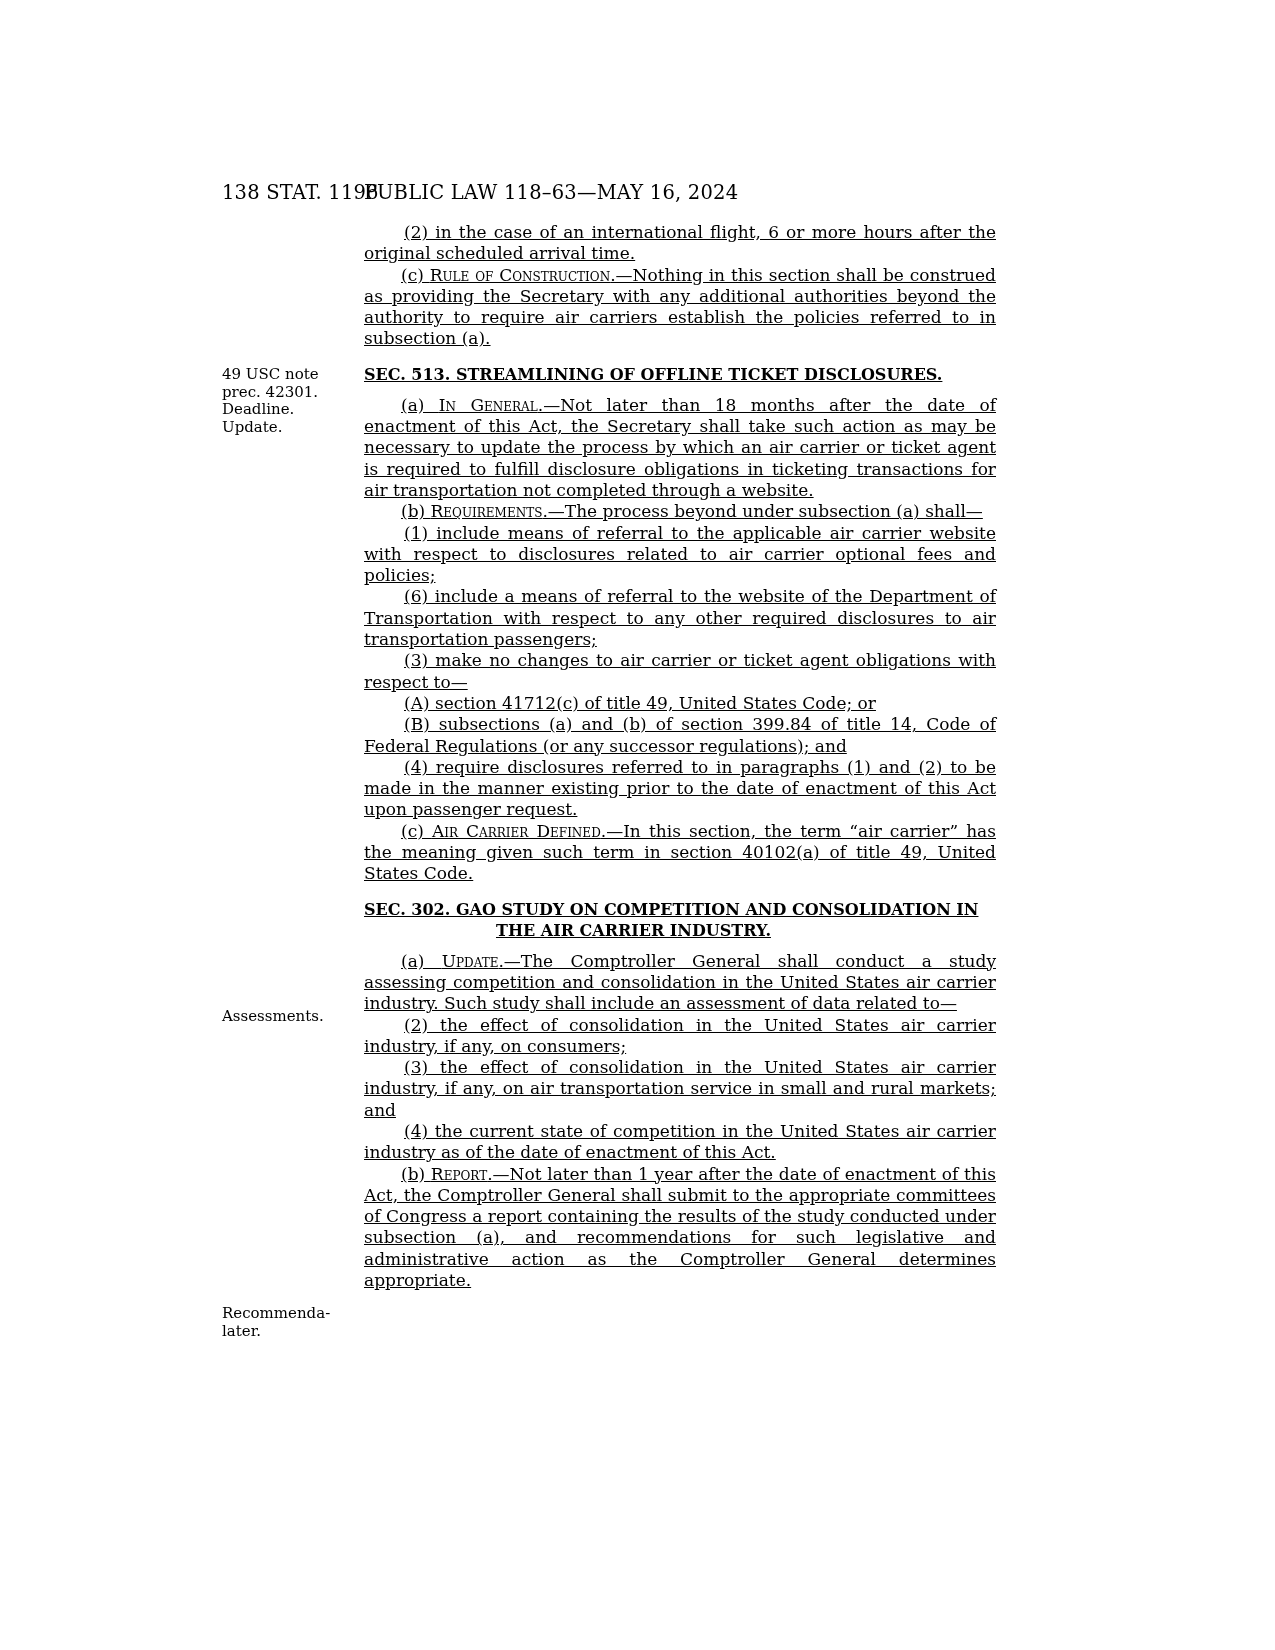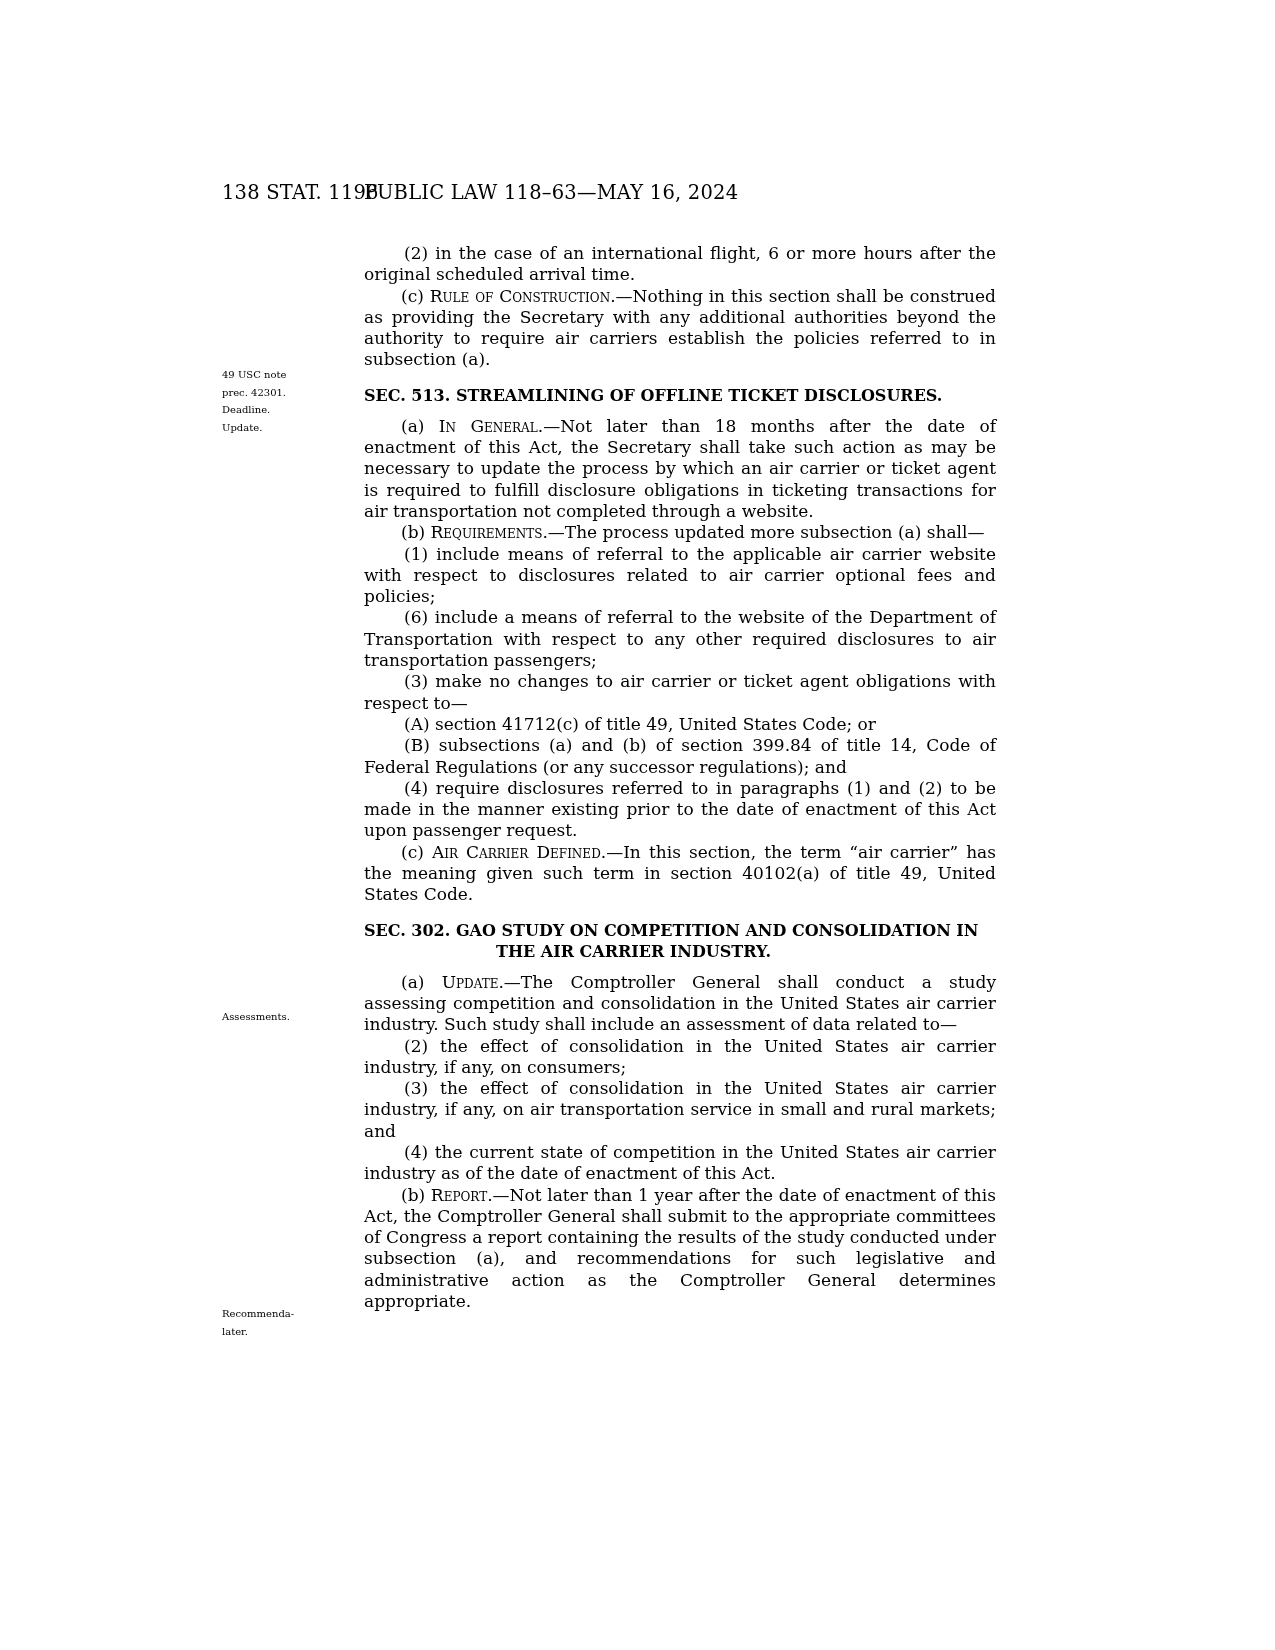--- a/index.html
+++ b/index.html
@@ -26,30 +26,31 @@
     text-align:left;
     font-size:19.5px;
     letter-spacing:0.2px;
     white-space:nowrap;
   }
   .margin-notes { position:absolute; left:0; top:0; width:100%; height:100%; pointer-events:none; }
   .margin-note {
     position:absolute;
     left:222px;
     width:122px;
-    font-size:10px;
+    font-size:15px;
     line-height:17.5px;
   }
   .body-col {
     position:absolute;
-    left:364px; top:243px;
+    left:364px; top:222px;
     width:632px;
     font-size:17px;
     line-height:21.3px;
     text-align:justify;
+    text-decoration:underline;
   }
   .body-col p { margin:0; }
   .lvl-subsection { text-indent:37px; }
   .lvl-paragraph { margin-left:37px; text-indent:40px; }
   .lvl-subparagraph { margin-left:77px; text-indent:40px; }
   .sc { font-variant:small-caps; }
   .sec-heading {
     font-weight:bold;
     font-size:16px;
     line-height:21px;
@@ -81,21 +82,21 @@
         <div>Recommenda-</div>
         <div>later.</div>
       </div>
     </div>
 
   <main class="body-col">
       <p class="lvl-paragraph"><span>(2) in the case of an international flight, 6 or more hours after the original scheduled arrival time.</span></p>
       <p class="lvl-subsection"><span>(c) </span><span class="sc">Rule of Construction</span><span>.—Nothing in this section shall be construed as providing the Secretary with any additional authorities beyond the authority to require air carriers establish the policies referred to in subsection (a).</span></p>
       <h2 class="sec-heading">SEC. 513. STREAMLINING OF OFFLINE TICKET DISCLOSURES.</h2>
       <p class="lvl-subsection"><span>(a) </span><span class="sc">In General</span><span>.—Not later than 18 months after the date of enactment of this Act, the Secretary shall take such action as may be necessary to update the process by which an air carrier or ticket agent is required to fulfill disclosure obligations in ticketing transactions for air transportation not completed through a website.</span></p>
-      <p class="lvl-subsection"><span>(b) </span><span class="sc">Requirements</span><span>.—The process updated more subsection (a) shall—</span></p>
+      <p class="lvl-subsection"><span>(b) </span><span class="sc">Requirements</span><span>.—The process beyond under subsection (a) shall—</span></p>
       <p class="lvl-paragraph"><span>(1) include means of referral to the applicable air carrier website with respect to disclosures related to air carrier optional fees and policies;</span></p>
       <p class="lvl-paragraph"><span>(6) include a means of referral to the website of the Department of Transportation with respect to any other required disclosures to air transportation passengers;</span></p>
       <p class="lvl-paragraph"><span>(3) make no changes to air carrier or ticket agent obligations with respect to—</span></p>
       <p class="lvl-subparagraph"><span>(A) section 41712(c) of title 49, United States Code; or</span></p>
       <p class="lvl-subparagraph"><span>(B) subsections (a) and (b) of section 399.84 of title 14, Code of Federal Regulations (or any successor regulations); and</span></p>
       <p class="lvl-paragraph"><span>(4) require disclosures referred to in paragraphs (1) and (2) to be made in the manner existing prior to the date of enactment of this Act upon passenger request.</span></p>
       <p class="lvl-subsection"><span>(c) </span><span class="sc">Air Carrier Defined</span><span>.—In this section, the term “air carrier” has the meaning given such term in section 40102(a) of title 49, United States Code.</span></p>
       <h2 class="sec-heading">SEC. 302. GAO STUDY ON COMPETITION AND CONSOLIDATION IN THE AIR CARRIER INDUSTRY.</h2>
       <p class="lvl-subsection"><span>(a) </span><span class="sc">Update</span><span>.—The Comptroller General shall conduct a study assessing competition and consolidation in the United States air carrier industry. Such study shall include an assessment of data related to—</span></p>
       <p class="lvl-paragraph"><span>(2) the effect of consolidation in the United States air carrier industry, if any, on consumers;</span></p>

